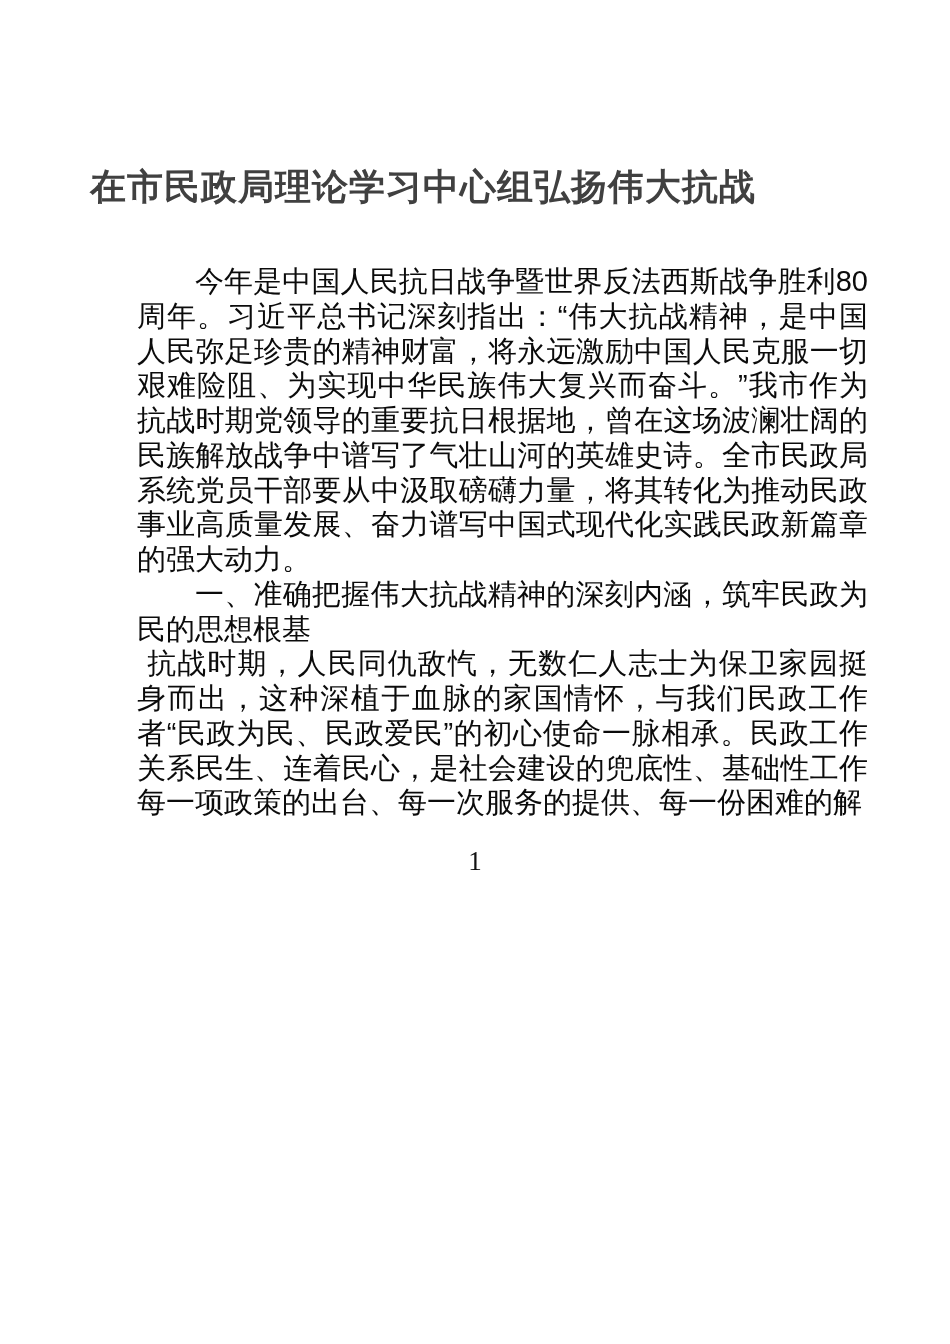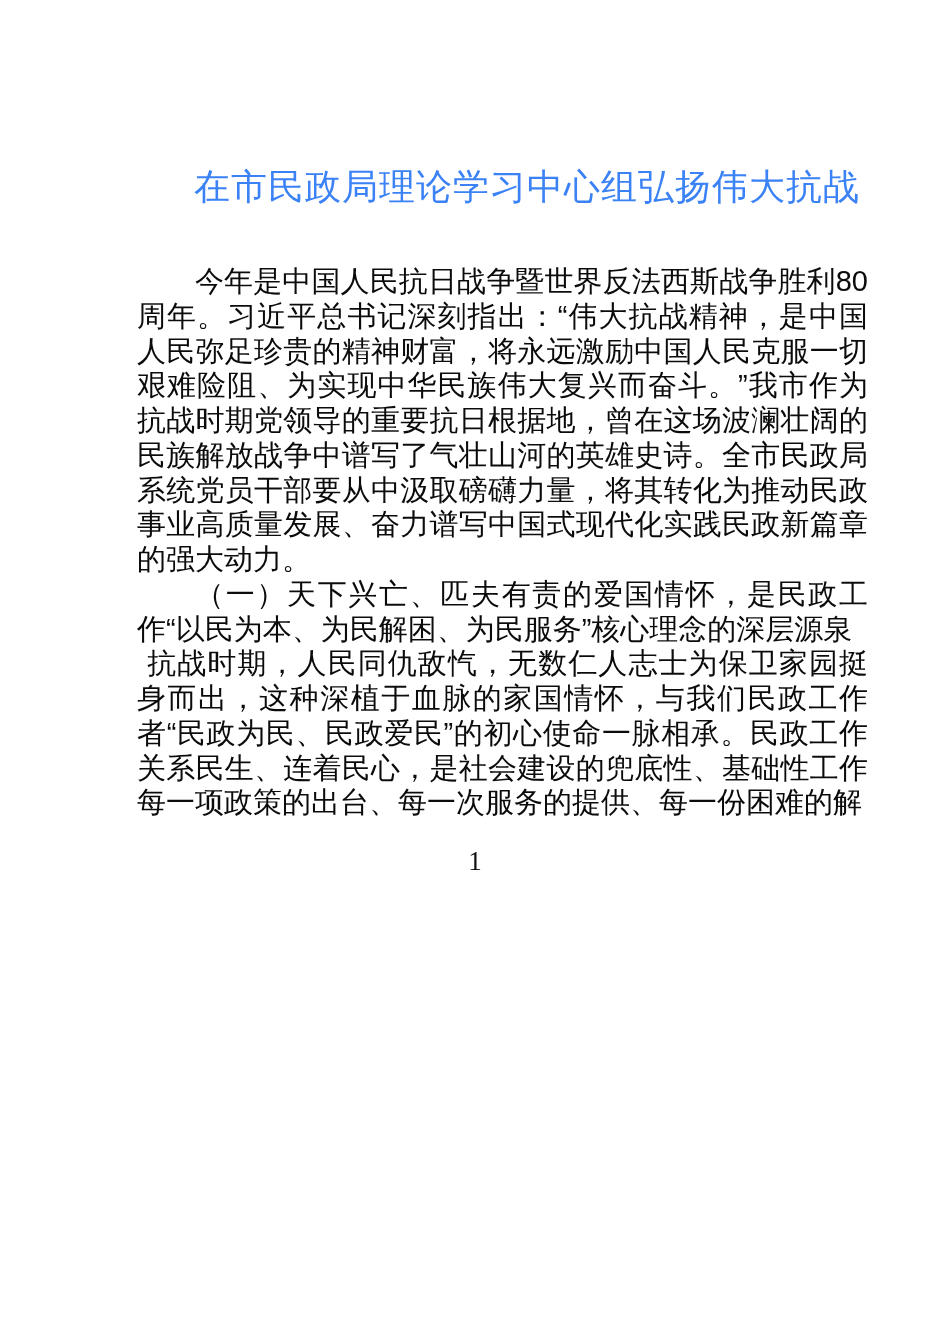--- a/index.html
+++ b/index.html
@@ -11,26 +11,26 @@
     position: relative;
     width: 950px;
     height: 1344px;
     background: #ffffff;
     color: #000000;
     overflow: hidden;
     font-family: "Liberation Sans", sans-serif;
   }
   .doc-title {
     margin: 150px 90px 0 90px;
-    text-align: right;
+    text-align: left;
     font-size: 36px;
-    font-weight: 400;
+    font-weight: 700;
     line-height: 73px;
     letter-spacing: 1px;
-    color: #3b82f6;
+    color: #404040;
   }
   .doc-body {
     margin: 41px 82px 0 137px;
     font-size: 29px;
     line-height: 34.75px;
     text-align: justify;
     text-justify: inter-character;
     color: #0b0b0b;
     letter-spacing: 0px;
   }
@@ -58,19 +58,19 @@
 <body>
 
 <div class="page">
 
   <div class="doc-title">
     <div>在市民政局理论学习中心组弘扬伟大抗战</div>
   </div>
 
   <div class="doc-body">
     <p>今年是中国人民抗日战争暨世界反法西斯战争胜利80周年。习近平总书记深刻指出：“伟大抗战精神，是中国人民弥足珍贵的精神财富，将永远激励中国人民克服一切艰难险阻、为实现中华民族伟大复兴而奋斗。”我市作为抗战时期党领导的重要抗日根据地，曾在这场波澜壮阔的民族解放战争中谱写了气壮山河的英雄史诗。全市民政局系统党员干部要从中汲取磅礴力量，将其转化为推动民政事业高质量发展、奋力谱写中国式现代化实践民政新篇章的强大动力。</p>
-    <p>（一）天下兴亡、匹夫有责的爱国情怀，是民政工作“以民为本、为民解困、为民服务”核心理念的深层源泉</p>
+    <p class="heading">一、准确把握伟大抗战精神的深刻内涵，筑牢民政为民的思想根基</p>
     <p class="flush">抗战时期，人民同仇敌忾，无数仁人志士为保卫家园挺身而出，这种深植于血脉的家国情怀，与我们民政工作者“民政为民、民政爱民”的初心使命一脉相承。民政工作关系民生、连着民心，是社会建设的兜底性、基础性工作每一项政策的出台、每一次服务的提供、每一份困难的解</p>
   </div>
 
   <div class="page-number">1</div>
 
 </div>
 
 </body></html>

